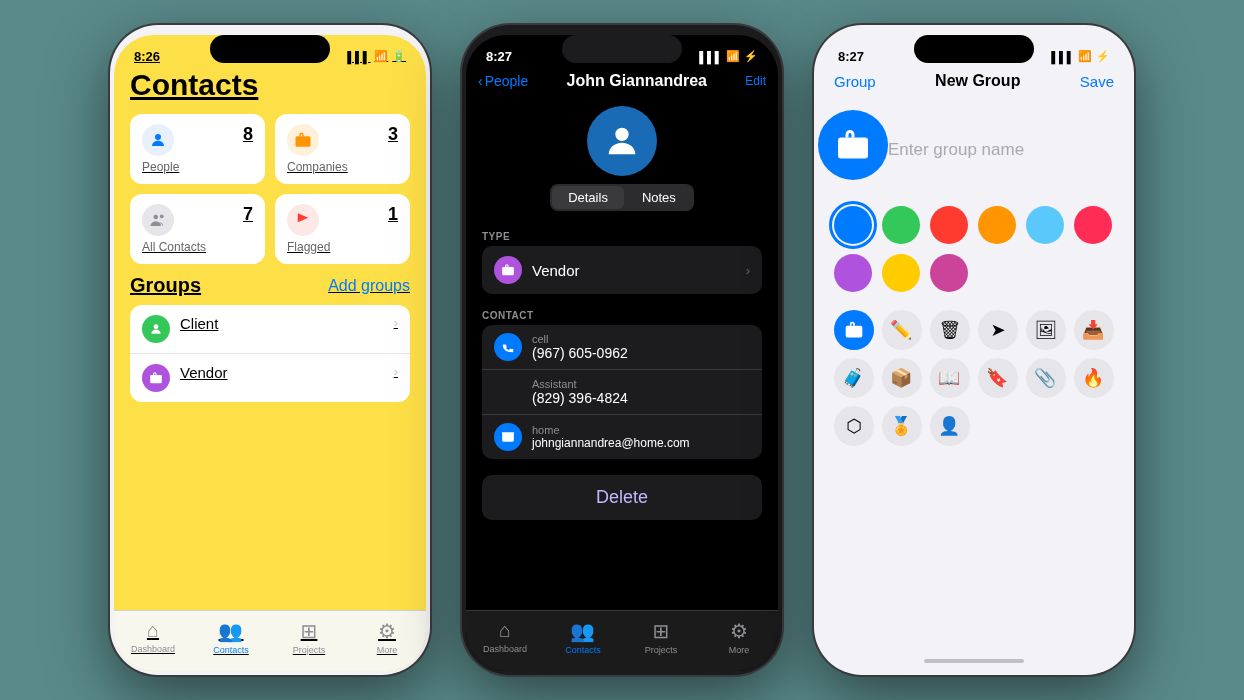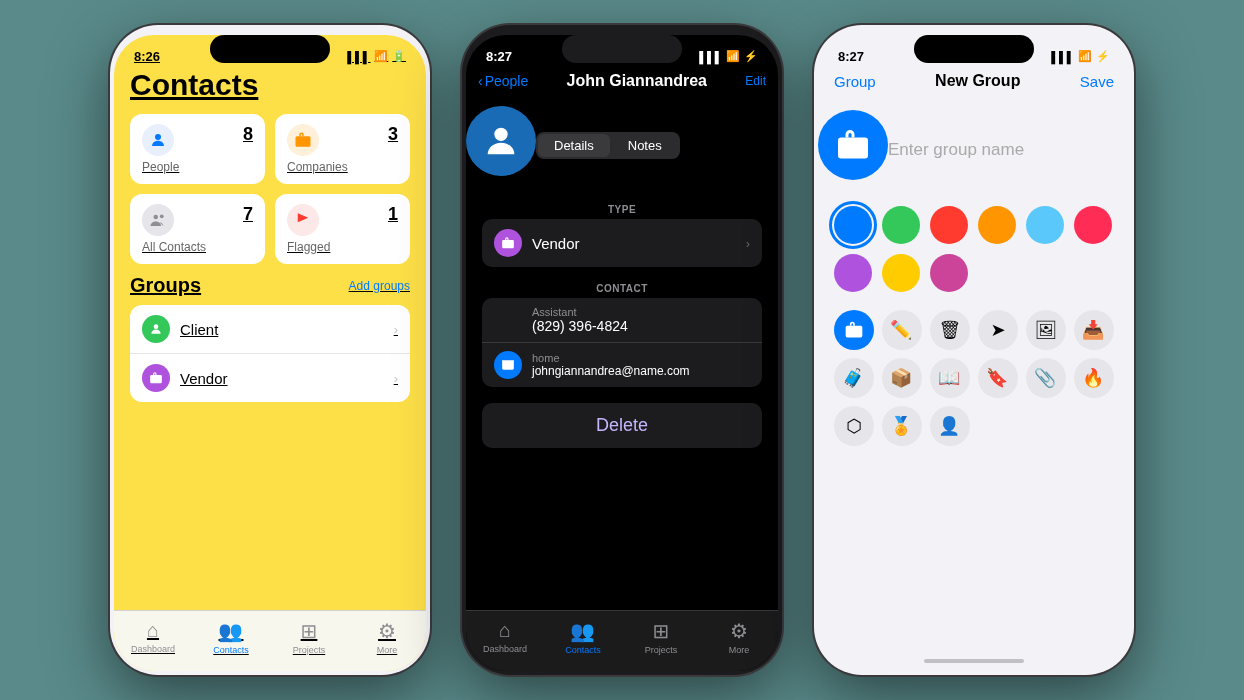--- a/index.html
+++ b/index.html
@@ -133,25 +133,24 @@
     }
 
     .groups-section { padding: 0 16px; }
     .groups-header {
       display: flex;
       justify-content: space-between;
       align-items: center;
       margin-bottom: 8px;
     }
     .groups-title { font-size: 20px; font-weight: 700; color: #000; }
-    .add-groups { font-size: 12px; color: #007aff; }
+    .add-groups { font-size: 16px; color: #007aff; }
     .group-list { background: #fff; border-radius: 12px; overflow: hidden; }
     .group-item {
       display: flex;
-      align-items: center;
       padding: 10px 12px;
       border-bottom: 0.5px solid #e5e5ea;
     }
     .group-item:last-child { border-bottom: none; }
     .group-icon {
       width: 28px;
       height: 28px;
       border-radius: 50%;
       display: flex;
       align-items: center;
@@ -203,21 +202,21 @@
       font-size: 16px;
       font-weight: 600;
       color: #fff;
     }
     .detail-nav .edit-btn {
       color: #007aff;
       font-size: 12px;
     }
     .detail-avatar-area {
       display: flex;
-      flex-direction: row;
+      flex-direction: column;
       align-items: center;
       padding: 8px 0 12px;
     }
     .detail-avatar {
       width: 70px;
       height: 70px;
       border-radius: 50%;
       background: #1a6bb5;
       display: flex;
       align-items: center;
@@ -245,21 +244,20 @@
     }
 
     .detail-section { padding: 8px 16px 0; }
     .section-header {
       font-size: 10px;
       font-weight: 600;
       color: #8e8e93;
       letter-spacing: 0.5px;
       margin-bottom: 4px;
       text-transform: uppercase;
-      text-align: center;
     }
     .detail-card {
       background: #1c1c1e;
       border-radius: 10px;
       overflow: hidden;
       margin-bottom: 8px;
     }
     .detail-row {
       display: flex;
       align-items: center;
@@ -547,39 +545,50 @@
           </div>
           <span class="detail-row-chevron" style="color:#636366;">›</span>
         </div>
       </div>
     </div>
 
     <div class="detail-section">
       <div class="section-header">CONTACT</div>
       <div class="detail-card">
 
+        <div class="detail-row">
+          <div class="detail-row-icon" style="background:#007aff;">
+            <svg width="14" height="14" viewBox="0 0 24 24" fill="#fff">
+                <path d="M6.6 10.8c1.4 2.8 3.8 5.1 6.6 6.6l2.2-2.2c.3-.3.7-.4 1-.2 1.1.4 2.3.6 3.6.6.6 0 1 .4 1 1V20c0 .6-.4 1-1 1C8.6 21 3 15.4 3 8.5c0-.6.4-1 1-1H8c.6 0 1 .4 1 1 0 1.3.2 2.5.6 3.6.1.3 0 .7-.2 1l-2.8 2.7z"></path>
+              </svg>
+          </div>
+          <div class="detail-row-text">
+            <div class="detail-row-label">cell</div>
+            <div class="detail-row-value">(967) 605-0962</div>
+          </div>
+        </div>
 
         <div class="detail-row">
           <div class="detail-row-icon" style="background:transparent;"></div>
           <div class="detail-row-text">
             <div class="detail-row-label">Assistant</div>
             <div class="detail-row-value">(829) 396-4824</div>
           </div>
         </div>
 
         <div class="detail-row">
           <div class="detail-row-icon" style="background:#007aff;">
             <svg width="14" height="14" viewBox="0 0 24 24" fill="#fff">
                 <rect x="2" y="4" width="20" height="16" rx="2"></rect>
                 <path d="M2 4l10 9 10-9" fill="none" stroke="#fff" stroke-width="1.5"></path>
               </svg>
           </div>
           <div class="detail-row-text">
             <div class="detail-row-label">home</div>
-            <div class="detail-row-value" style="font-size:12px;">johngiannandrea@name.com</div>
+            <div class="detail-row-value" style="font-size:12px;">johngiannandrea@home.com</div>
           </div>
         </div>
       </div>
     </div>
 
     <div class="delete-card">
       <span class="delete-text">Delete</span>
     </div>
 
     <div style="flex:1;"></div>

